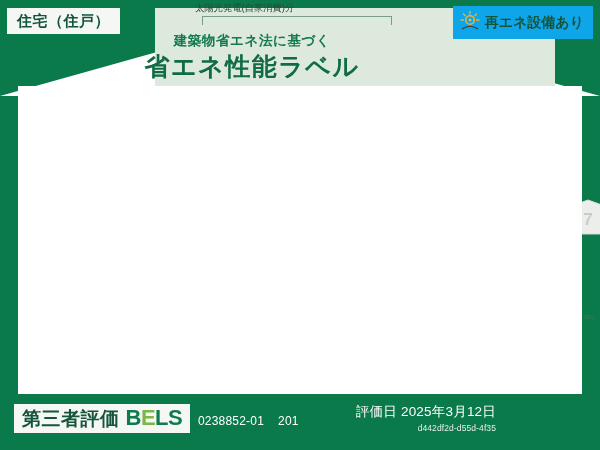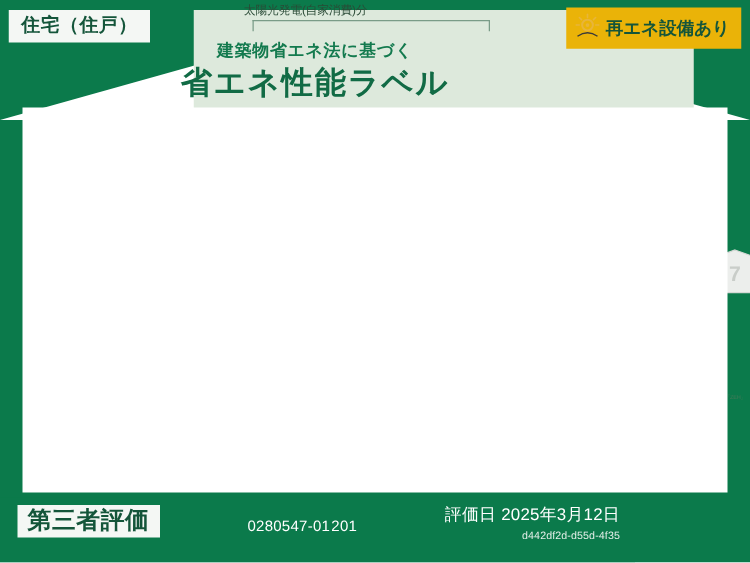--- a/index.html
+++ b/index.html
@@ -39,21 +39,21 @@
     font-weight: bold;
     letter-spacing: 0.5px;
     padding: 5px 10px 6px 10px;
     line-height: 1;
     z-index: 6;
     text-align: right;
   }
   .badge-renew {
     position: absolute;
     right: 7px; top: 6px;
-    background: #eab308;
+    background: #0ea5e9;
     color: #14553a;
     font-size: 14px;
     font-weight: bold;
     padding: 4px 9px 5px 6px;
     line-height: 1;
     display: flex;
     align-items: center;
     gap: 4px;
     z-index: 6;
   }
@@ -292,21 +292,21 @@
   .bels-word .b2 { color: #7ab648; }
   .bels-word .b3 { color: #0f7a4e; }
   .bels-word .b4 { color: #0f7a4e; }
   .footer-id {
     position: absolute;
     left: 198px; top: 16px;
     color: #ffffff;
     font-size: 12px;
     letter-spacing: 0.2px;
   }
-  .footer-id .unit { margin-left: 1px; }
+  .footer-id .unit { margin-left: 14px; }
   .footer-date {
     position: absolute;
     right: 12px; top: 5px;
     color: #ffffff;
     font-size: 13.5px;
     text-align: right;
     letter-spacing: 0.2px;
     padding-left: 37px;
   }
   .footer-hash {
@@ -486,21 +486,22 @@
         </svg>
       </span>
       <span class="zeh-logo-sub">「ZEH」</span>
     </div>
     <div class="info-body">太陽光発電の売電分も含めてエネルギー収支がゼロ以下を達成</div>
   </div>
 
   <div class="footer">
     <div class="bels-chip">
       <span class="third">第三者評価</span>
+      <span class="bels-word"><span class="b1">B</span><span class="b2">E</span><span class="b3">L</span><span class="b4">S</span></span>
     </div>
     <div class="footer-id">
-      <span>0280547-01</span><span class="unit">201</span>
+      <span>0238852-01</span><span class="unit">201</span>
     </div>
     <div class="footer-date">評価日 2025年3月12日</div>
     <div class="footer-hash">d442df2d-d55d-4f35</div>
   </div>
 
 </div>
 
 </body></html>

